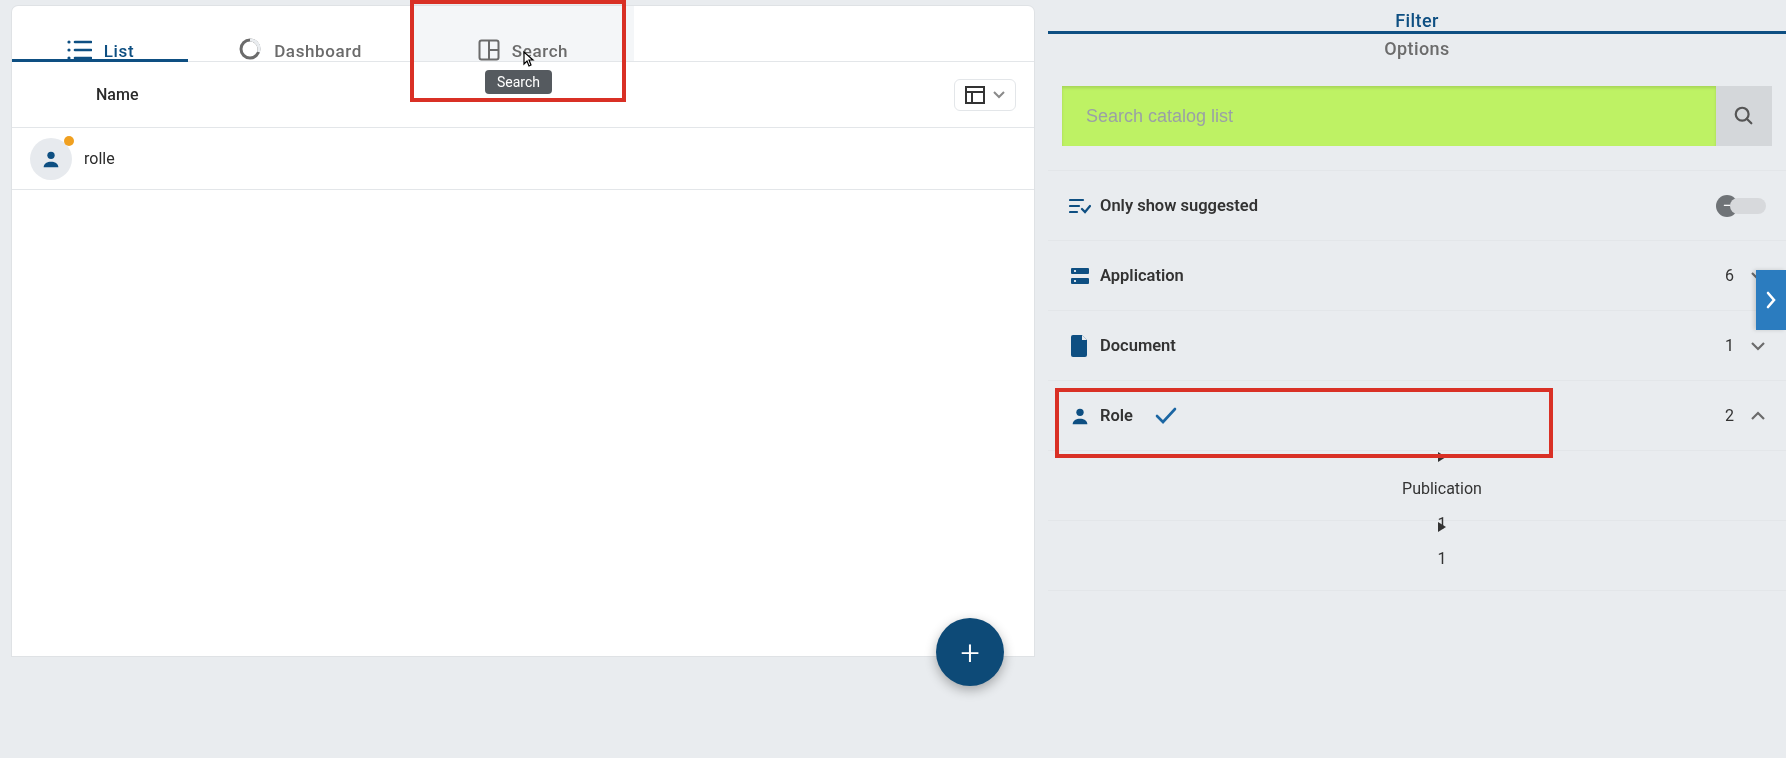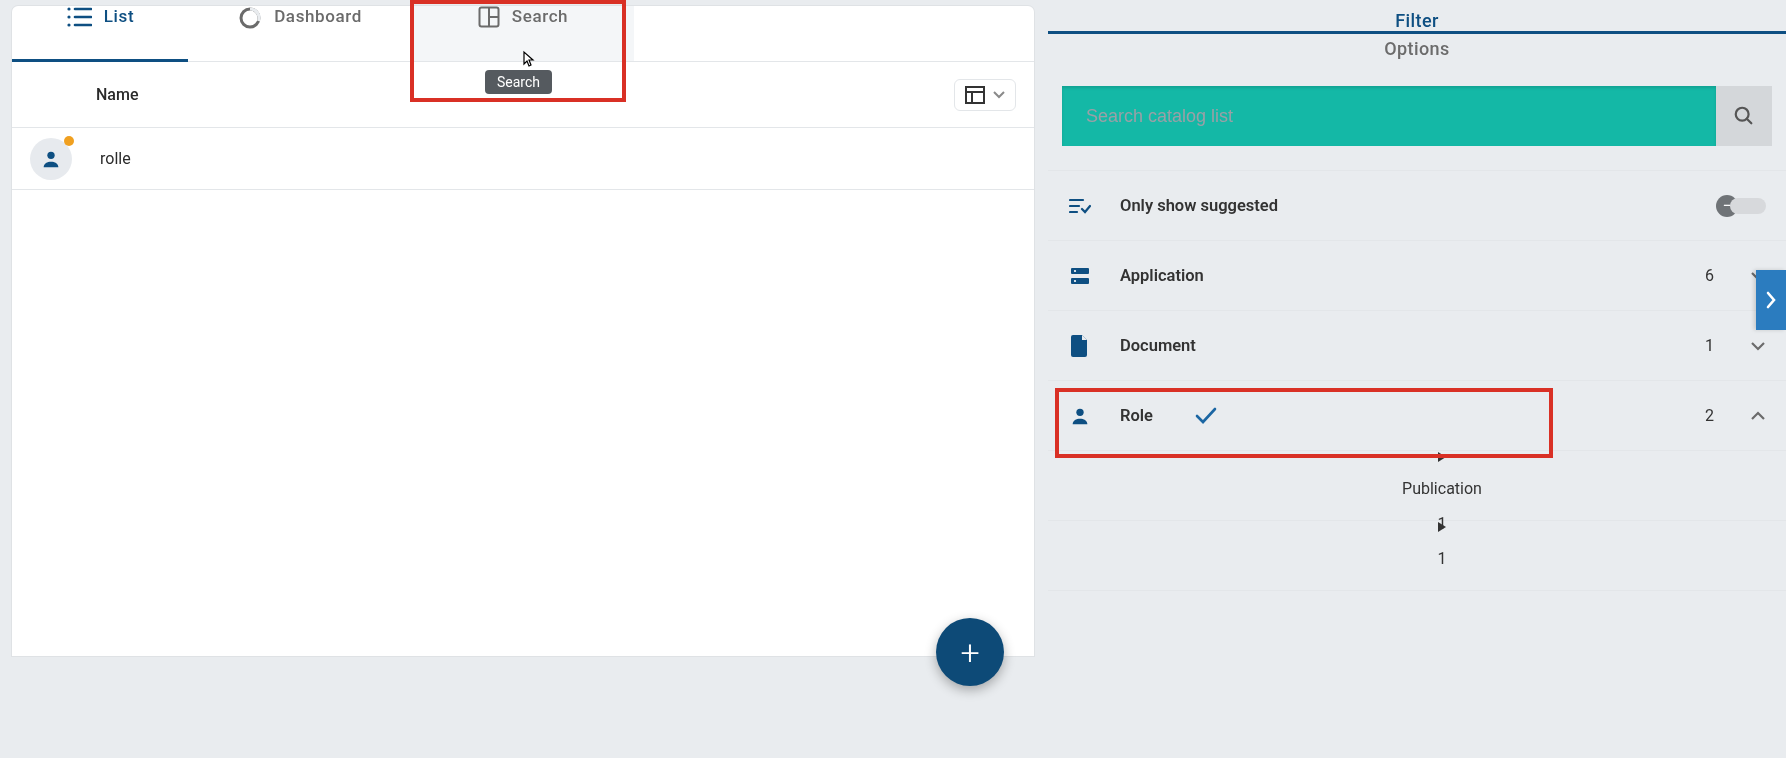--- a/index.html
+++ b/index.html
@@ -26,21 +26,21 @@
     background:var(--panel);
     border-radius:6px 6px 0 0;
     box-shadow:0 0 0 1px rgba(0,0,0,.04);
   }
   .tabs{
     display:flex;
     height:56px;
     border-bottom:1px solid var(--border);
   }
   .tab{
-    display:flex;align-items:flex-start;justify-content:center;
+    display:flex;align-items:flex-end;justify-content:center;
     gap:12px;
     font-weight:500;
     letter-spacing:.6px;
     font-size:17px;
     cursor:pointer;
     position:relative;
   }
   .tab .label{white-space:nowrap;}
   .tab-list{width:176px;color:var(--brand);}
   .tab-list::after{content:"";position:absolute;left:0;right:0;bottom:-1px;height:3px;background:var(--brand);}
@@ -76,21 +76,21 @@
   .layout-btn{
     display:flex;align-items:center;gap:8px;
     border:1px solid var(--border);
     border-radius:6px;
     padding:6px 10px;
     cursor:pointer;
     background:#fff;
   }
 
   .row{
-    display:flex;align-items:center;gap:28px;
+    display:flex;align-items:center;gap:12px;
     padding:0 18px;
     height:62px;
     border-bottom:1px solid var(--border);
     cursor:pointer;
   }
   .avatar{
     position:relative;
     width:42px;height:42px;border-radius:50%;
     background:#e7eaee;
     display:flex;align-items:center;justify-content:center;
@@ -146,37 +146,37 @@
   .stab-options{color:var(--muted);}
 
   .searchbox{
     display:flex;
     margin:24px 14px 24px 14px;
   }
   .searchbox input{
     flex:1;
     height:60px;
     border:none;
-    background:#14b8a6;
+    background:#bef264;
     padding:0 24px;
     font-size:18px;
     box-shadow:inset 0 2px 3px rgba(0,0,0,.12);
     outline:none;
   }
   .searchbox input::placeholder{color:#9aa0a6;}
   .searchbox .sbtn{
     width:56px;
     background:#d4d7da;
     display:flex;align-items:center;justify-content:center;
     cursor:pointer;
   }
 
   .facets{border-top:1px solid var(--border);}
   .facet{
-    display:flex;align-items:center;gap:28px;
+    display:flex;align-items:center;gap:8px;
     padding:0 20px;
     height:70px;
     border-bottom:1px solid var(--border);
     position:relative;
   }
   .facet .icon{width:24px;display:flex;justify-content:center;color:var(--brand);}
   .facet .flabel{flex:1;font-weight:600;font-size:16.5px;color:#333;}
   .facet .count{font-size:16px;color:#333;margin-right:8px;}
   .facet .chev{color:#6b6b6b;}
 

